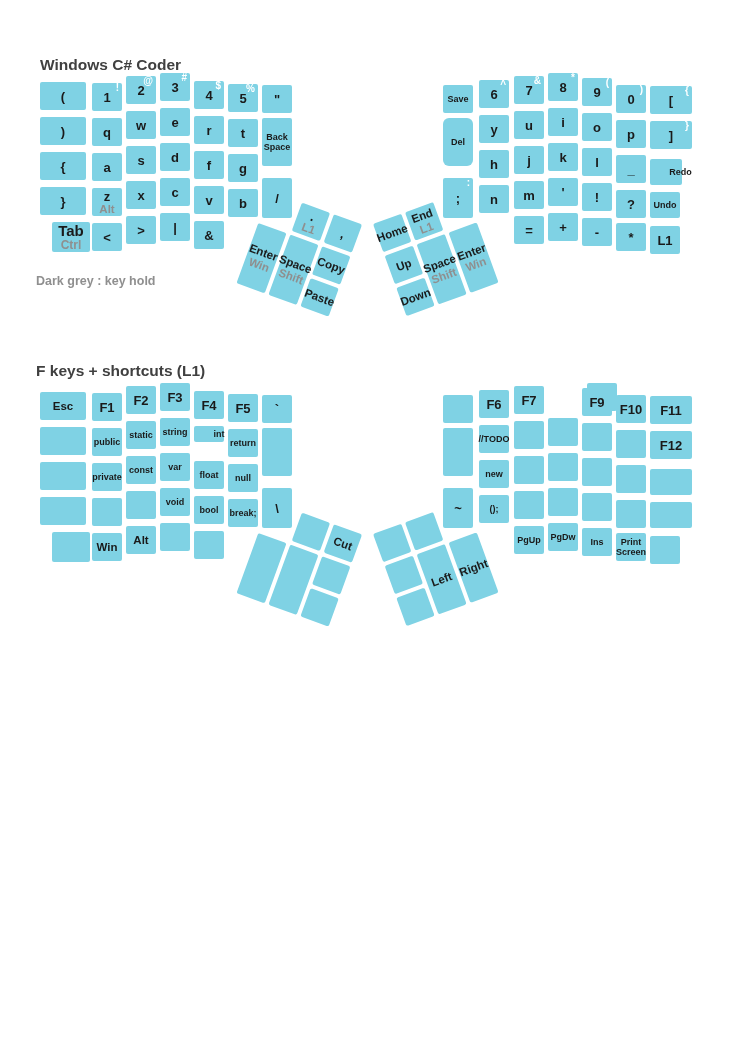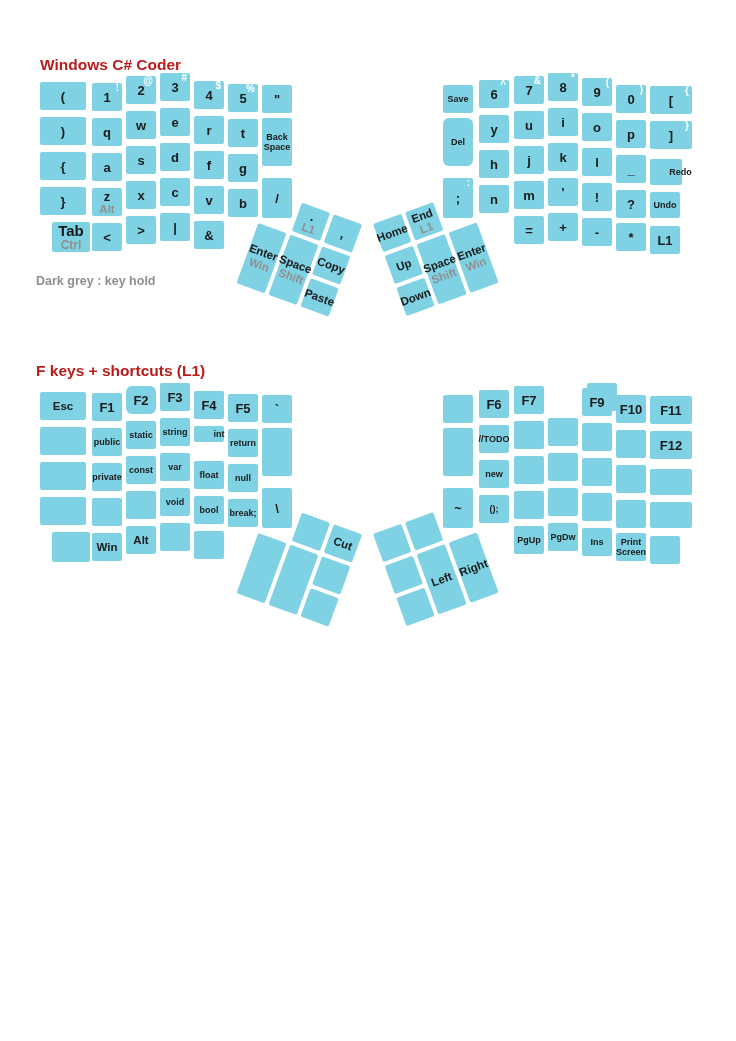--- a/index.html
+++ b/index.html
@@ -1,21 +1,21 @@
 <!DOCTYPE html>
 <html style="--key: #7fd2e4; --tap: #1a1a1a; --hold: #8f8f8f; --shift: #ffffff;"><head>
 <meta charset="utf-8">
 <style>
   html,body { margin:0; padding:0; }
   body {
     width:736px; height:1041px; background:#ffffff; position:relative;
     font-family:"Liberation Sans", sans-serif; overflow:hidden;
   }
   .title {
-    position:absolute; font-weight:bold; font-size:15.5px; color:#b91c1c;
+    position:absolute; font-weight:bold; font-size:15.5px; color:#404040;
     white-space:nowrap;
   }
   .title1 { left:40px; top:46px; }
   .title2 { left:36px; top:352px; }
   .legend {
     position:absolute; left:36px; top:274px; font-weight:bold; font-size:12.5px;
     color:var(--hold,#8f8f8f); white-space:nowrap;
   }
   .board { position:absolute; left:0; top:0; width:736px; height:1041px; }
   .key {
@@ -299,21 +299,21 @@
       </div>
     </div>
   </div>
 <div class="board" id="board1">
     <div class="key k-th" style="left: 40px; top: 392px; width: 46px; height: 28px;">
       <span class="taplbl">Esc</span>
     </div>
     <div class="key" style="left: 92px; top: 393px; width: 30px; height: 28px;">
       <span class="taplbl">F1</span>
     </div>
-    <div class="key" style="left: 126px; top: 386px; width: 30px; height: 28px; border-radius: 6px;">
+    <div class="key" style="left: 126px; top: 386px; width: 30px; height: 28px;">
       <span class="taplbl">F2</span>
     </div>
     <div class="key" style="left: 160px; top: 383px; width: 30px; height: 28px;">
       <span class="taplbl">F3</span>
     </div>
     <div class="key" style="left: 194px; top: 391px; width: 30px; height: 28px;">
       <span class="taplbl">F4</span>
     </div>
     <div class="key" style="left: 228px; top: 394px; width: 30px; height: 28px;">
       <span class="taplbl">F5</span>

